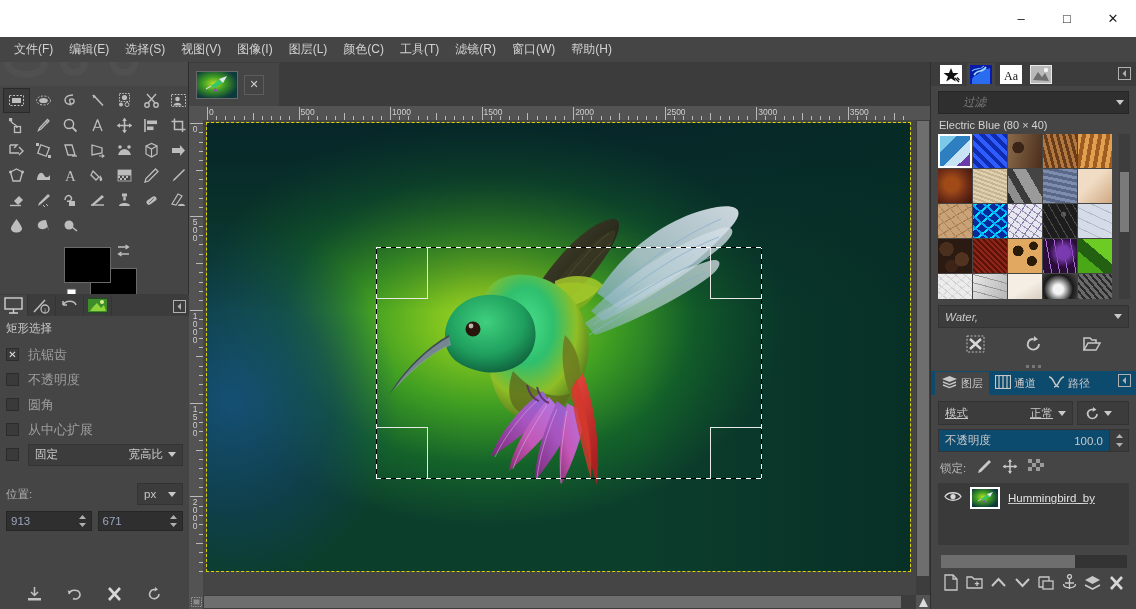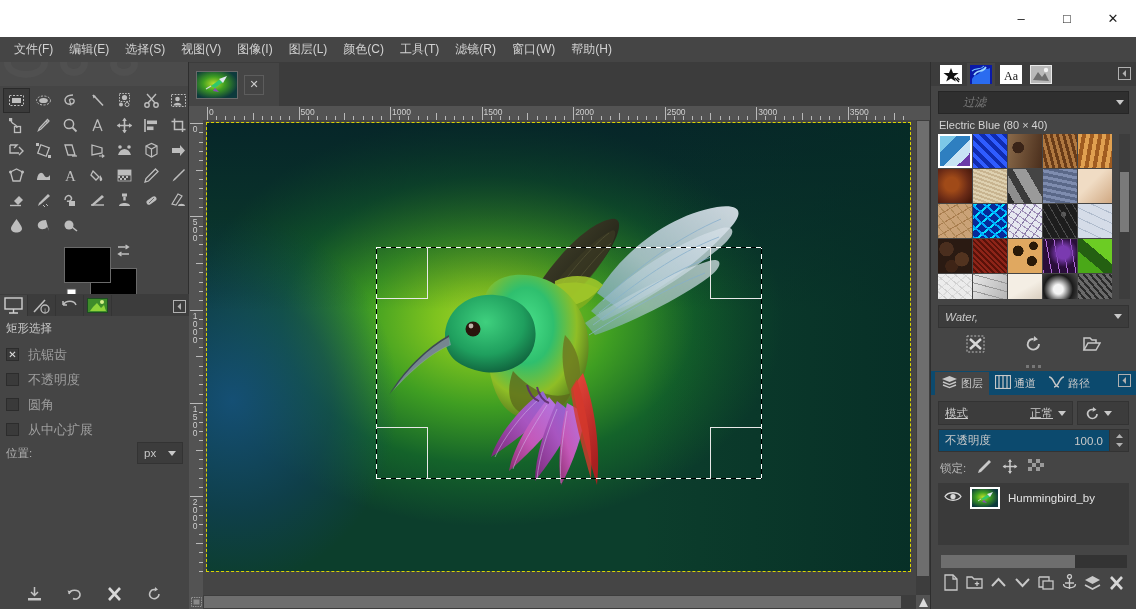--- a/index.html
+++ b/index.html
@@ -164,21 +164,21 @@
   .ltab{ height:23px; display:flex; align-items:center; gap:3px; padding:0 6px; color:#c9c9c9;
          font-size:11px; }
   .ltab.sel{ background:#454545; }
   #lay-menu{ margin-left:auto; margin-right:5px; margin-bottom:3px; }
   #moderow{ display:flex; gap:4px; margin:6px 7px 0 7px;text-decoration:underline; }
   #opacityrow{ display:flex; margin:4px 7px 0 7px; }
   #opacity{ flex:1; background:#0c4a6e; border:1px solid #333; height:23px; display:flex;
             align-items:center; padding:0 6px; color:#c9c9c9; font-size:11.5px; }
   #lockrow{ display:flex; align-items:center; gap:10px; margin:7px 7px 0 9px; }
   #layerlist{ margin:6px 7px 0 7px; height:62px; background:#3a3a3a; }
-  #layer-row{ display:flex; align-items:center; height:30px; gap:8px; padding-left:6px; }
+  #layer-row{ display:flex; align-items:center; height:30px; gap:8px; padding-left:6px;text-decoration:underline; }
   #layer-row .thumb{ width:30px; height:22px; border:2px solid #fff; }
   #layer-name{ color:#e2e2e2; font-size:11.5px; white-space:nowrap; overflow:hidden; }
   #layer-bottom{ position:absolute; left:0; bottom:0; width:206px; height:54px; }
   #layerprog{ margin:0 10px; height:13px; background:#333; }
   #layerprog > div{ height:13px; width:72%; background:#6e6e6e; }
   #layer-btnrow{ display:flex; align-items:center; justify-content:space-around;
                  padding:0 8px; height:32px; }
   svg{ pointer-events:none; }
 </style>
 </head>
@@ -527,30 +527,58 @@
     </div>
     <div class="chk-row">
       <div class="chk"></div>
       <span class="chk-label">圆角</span>
     </div>
     <div class="chk-row">
       <div class="chk"></div>
       <span class="chk-label">从中心扩展</span>
     </div>
 
-
-
-    <div style="color:#b0b0b0;font-size:11.5px;margin-top:0;display:flex;align-items:center;text-align:right;">
+    <div class="chk-row" style="align-items:center;">
+      <div class="chk"></div>
+      <div class="combo" style="flex:1;">
+        <span>固定</span>
+        <span class="v">宽高比</span>
+        <span class="caret"></span>
+      </div>
+    </div>
+
+
+    <div style="color:#b0b0b0;font-size:11.5px;margin-top:16px;display:flex;align-items:center;text-align:right;">
       <span>位置:</span>
       <div class="combo" style="margin-left:auto;width:46px;">
         <span>px</span>
         <span class="caret" style="margin-left:auto;"></span>
       </div>
     </div>
 
+    <div style="display:flex;gap:6px;margin-top:6px;">
+      <div class="spin" style="flex:1;">
+        <span>913</span>
+        <span class="arrows">
+          <svg width="11" height="16" viewBox="0 0 11 16">
+              <path d="M5.5 2 L9 6 H2 Z" fill="#b0b0b0"></path>
+              <path d="M5.5 14 L9 10 H2 Z" fill="#b0b0b0"></path>
+            </svg>
+        </span>
+      </div>
+      <div class="spin" style="flex:1;">
+        <span>671</span>
+        <span class="arrows">
+          <svg width="11" height="16" viewBox="0 0 11 16">
+              <path d="M5.5 2 L9 6 H2 Z" fill="#b0b0b0"></path>
+              <path d="M5.5 14 L9 10 H2 Z" fill="#b0b0b0"></path>
+            </svg>
+        </span>
+      </div>
+    </div>
 
     <div id="opt-bottom">
       <span>
         <svg width="17" height="16" viewBox="0 0 17 16">
             <path d="M8.5 1 V9 M5 6 L8.5 9.5 L12 6" stroke="#c3c3c3" stroke-width="1.5" fill="none"></path>
             <path d="M2 12 H15 V14.5 H2 Z" fill="#c3c3c3"></path>
           </svg>
       </span>
       <span>
         <svg width="17" height="16" viewBox="0 0 17 16">

